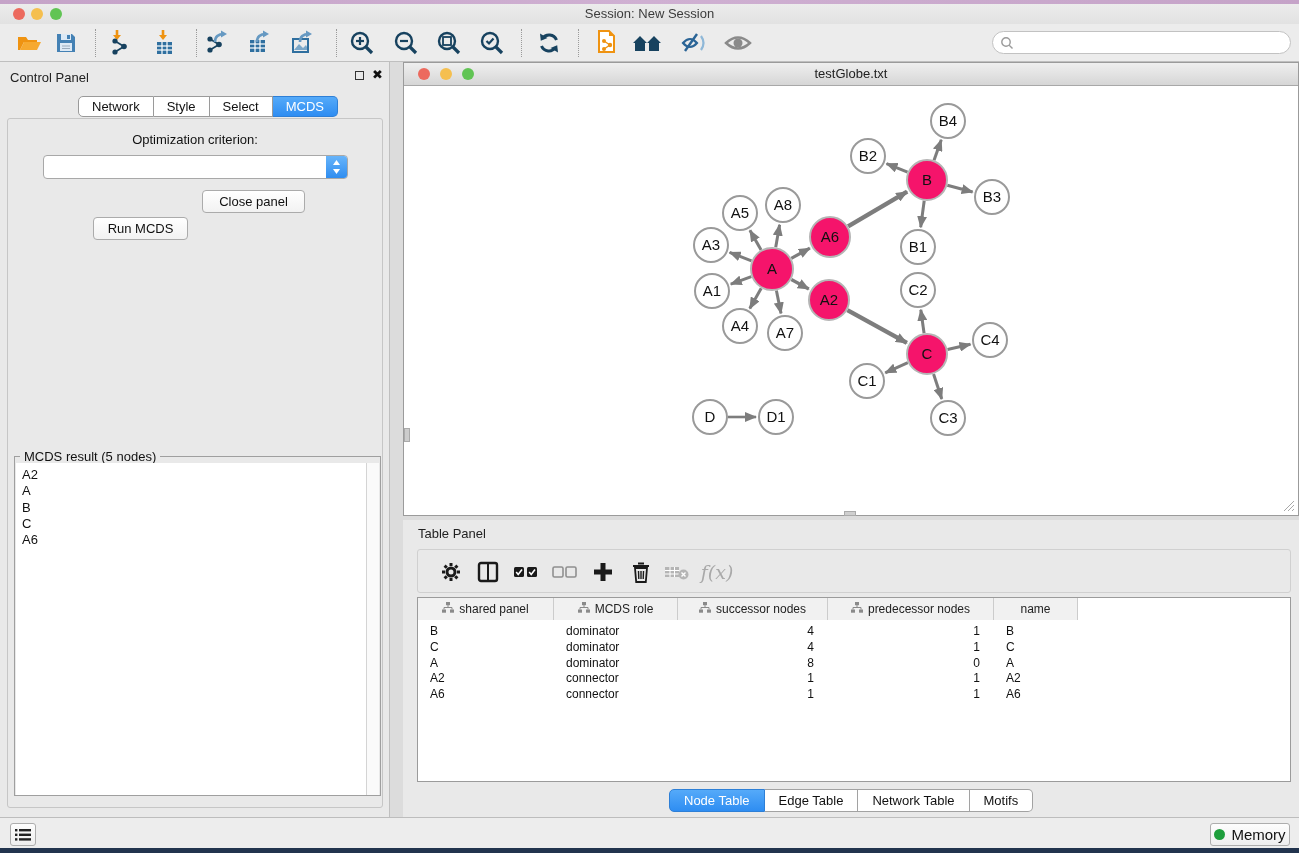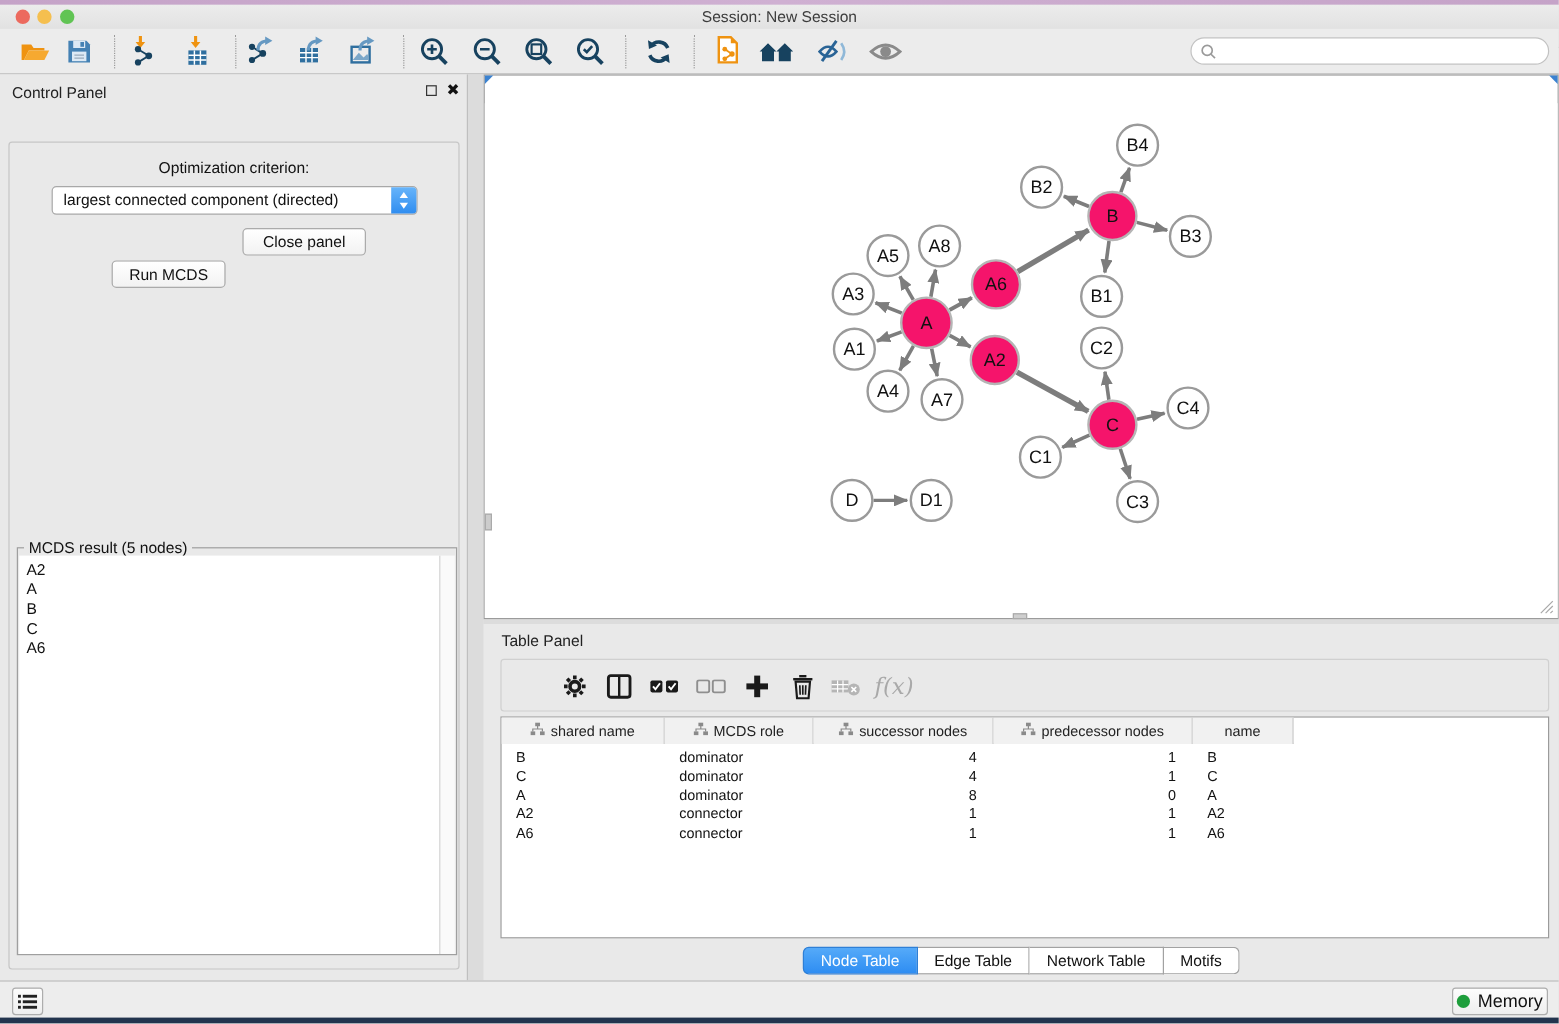--- a/index.html
+++ b/index.html
@@ -52,21 +52,21 @@
   #net-canvas { position:absolute; left:0; top:23px; width:894px; height:429px; background:#fff; }
   .corner-tri { position:absolute; width:0; height:0; }
   #net-resize-grip { position:absolute; right:3px; bottom:3px; }
   #net-left-handle { position:absolute; left:0; top:365px; width:6px; height:14px; background:#cccccc; border:1px solid #aaa; }
   #net-bottom-handle { position:absolute; left:440px; bottom:-1px; width:12px; height:5px; background:#cfcfcf; border:1px solid #aaa; }
 
   
   #table-panel { left:403px; top:520px; width:896px; height:297px; background:#e9e9e9; }
   #tp-title { left:15px; top:6px; font-size:13px; color:#222; }
   #tp-toolbar { position:absolute; left:14px; top:29px; width:874px; height:44px; border:1px solid #d0d0d0; border-radius:3px; }
-  .tp-icon { position:absolute; top:7px; width:30px; height:30px; display:flex; align-items:center; justify-content:center;margin-left:28px; }
+  .tp-icon { position:absolute; top:7px; width:30px; height:30px; display:flex; align-items:center; justify-content:center; }
   #node-table { position:absolute; left:14px; top:77px; width:874px; height:185px; background:#fff; border:1px solid #9b9b9b; }
   #nt-header { position:absolute; left:0; top:0; height:22px; display:flex; border-bottom:1px solid #b9b9b9; }
   .nt-hcell { height:22px; background:#f1f1f1; border-right:1px solid #cccccc; display:flex; align-items:center; justify-content:center; gap:5px; font-size:12px; color:#222; }
   .nt-row { position:absolute; left:0; height:16px; display:flex; font-size:12px; color:#111; }
   .nt-cell { line-height:16px; white-space:nowrap; }
   #tp-tabs { position:absolute; left:266px; top:269px; display:flex; }
   .tp-tab { height:23px; padding:0 14px; background:#fff; border:1px solid #a2a2a2; border-left:none; font-size:13px; line-height:21px; color:#111; }
   .tp-tab:first-child { border-left:1px solid #a2a2a2; border-radius:5px 0 0 5px; }
   .tp-tab:last-child { border-radius:0 5px 5px 0; }
   .tp-tab.active { background:linear-gradient(#55aaf9,#2e8df2); border-color:#2e7fd6; color:#fff; }
@@ -242,24 +242,29 @@
         </svg>
     </div>
   </div>
 
   <div id="control-panel" class="abs">
     <div id="cp-title" class="abs">Control Panel</div>
     <div class="panel-btns" style="left:355px; top:8px;">
       <span class="float-glyph"></span>
       <span class="close-glyph">✖</span>
     </div>
+    <div id="cp-tabs" class="abs">
+        <div class="seg-tab">Network</div>
+        <div class="seg-tab">Style</div>
+        <div class="seg-tab">Select</div>
+        <div class="seg-tab active">MCDS</div>
+      </div>
     <div id="cp-inner" class="abs"></div>
     <div id="opt-label" class="abs">Optimization criterion:</div>
     <div id="opt-combo" class="abs">
-      <span id="opt-combo-text">largest connected component (directed)</span>
       <span id="opt-stepper">
         <svg width="21" height="22" viewBox="0 0 21 22">
             <path d="M10.5 4 L14 9 L7 9 Z" fill="#fff"></path>
             <path d="M10.5 18 L14 13 L7 13 Z" fill="#fff"></path>
           </svg>
       </span>
     </div>
     <div id="run-btn" class="push-btn">Run MCDS</div>
     <div id="closepanel-btn" class="push-btn">Close panel</div>
     <div id="result-group" class="abs">
@@ -274,20 +279,26 @@
       <div id="result-scroll"></div>
     </div>
   </div>
 
   <div class="abs gap-strip" style="left:390px;top:62px;width:13px;height:755px;"></div>
   <div class="abs gap-strip" style="left:403px;top:516px;width:896px;height:4px;"></div>
 
   <div id="net-window" class="abs">
     <div class="corner-tri" style="left:0;top:0;border-top:7px solid #3b82d0;border-right:7px solid transparent;"></div>
     <div class="corner-tri" style="right:0;top:0;border-top:7px solid #3b82d0;border-left:7px solid transparent;"></div>
+    <div id="net-titlebar">
+      <span class="light" style="left: 14px; top: 5px; background: rgb(236, 106, 94);" id="ntl-red"></span>
+      <span class="light" style="left: 36px; top: 5px; background: rgb(245, 191, 79);" id="ntl-yellow"></span>
+      <span class="light" style="left: 58px; top: 5px; background: rgb(97, 196, 84);" id="ntl-green"></span>
+      <div id="net-title">testGlobe.txt</div>
+    </div>
     <div id="net-canvas">
       <svg id="graph-svg" width="894" height="429">
           <defs>
             <marker id="arrow" viewBox="0 0 12 10" refX="11" refY="5" markerWidth="12" markerHeight="10" markerUnits="userSpaceOnUse" orient="auto">
               <path d="M0 0 L12 5 L0 10 Z" fill="#7d7d7d"></path>
             </marker>
           </defs>
           <line x1="357.08494335614967" y1="163.8986508732619" x2="345.92277876713666" y2="144.36486284248917" stroke="#7d7d7d" stroke-width="3" marker-end="url(#arrow)"></line>
           <line x1="371.7266067431853" y1="161.31792440328542" x2="375.61217568801334" y2="138.71097781519506" stroke="#7d7d7d" stroke-width="3" marker-end="url(#arrow)"></line>
           <line x1="347.52754906265756" y1="174.94526520498002" x2="325.61131903394767" y2="166.3224861772909" stroke="#7d7d7d" stroke-width="3" marker-end="url(#arrow)"></line>
@@ -432,21 +443,21 @@
       </div>
     <div id="node-table">
       <div id="nt-header">
           <div class="nt-hcell" style="width: 136px;">
             <span><svg width="12" height="11" viewBox="0 0 12 11">
                 <rect x="4" y="0" width="4" height="3.2" fill="#8a8a8a"></rect>
                 <rect x="0" y="7.5" width="4" height="3.2" fill="#8a8a8a"></rect>
                 <rect x="8" y="7.5" width="4" height="3.2" fill="#8a8a8a"></rect>
                 <path d="M6 3 v2 M2 7.5 v-2 h8 v2" fill="none" stroke="#8a8a8a" stroke-width="1"></path>
               </svg></span>
-            <span>shared name</span>
+            <span>shared panel</span>
           </div>
           <div class="nt-hcell" style="width: 124px;">
             <span><svg width="12" height="11" viewBox="0 0 12 11">
                 <rect x="4" y="0" width="4" height="3.2" fill="#8a8a8a"></rect>
                 <rect x="0" y="7.5" width="4" height="3.2" fill="#8a8a8a"></rect>
                 <rect x="8" y="7.5" width="4" height="3.2" fill="#8a8a8a"></rect>
                 <path d="M6 3 v2 M2 7.5 v-2 h8 v2" fill="none" stroke="#8a8a8a" stroke-width="1"></path>
               </svg></span>
             <span>MCDS role</span>
           </div>

